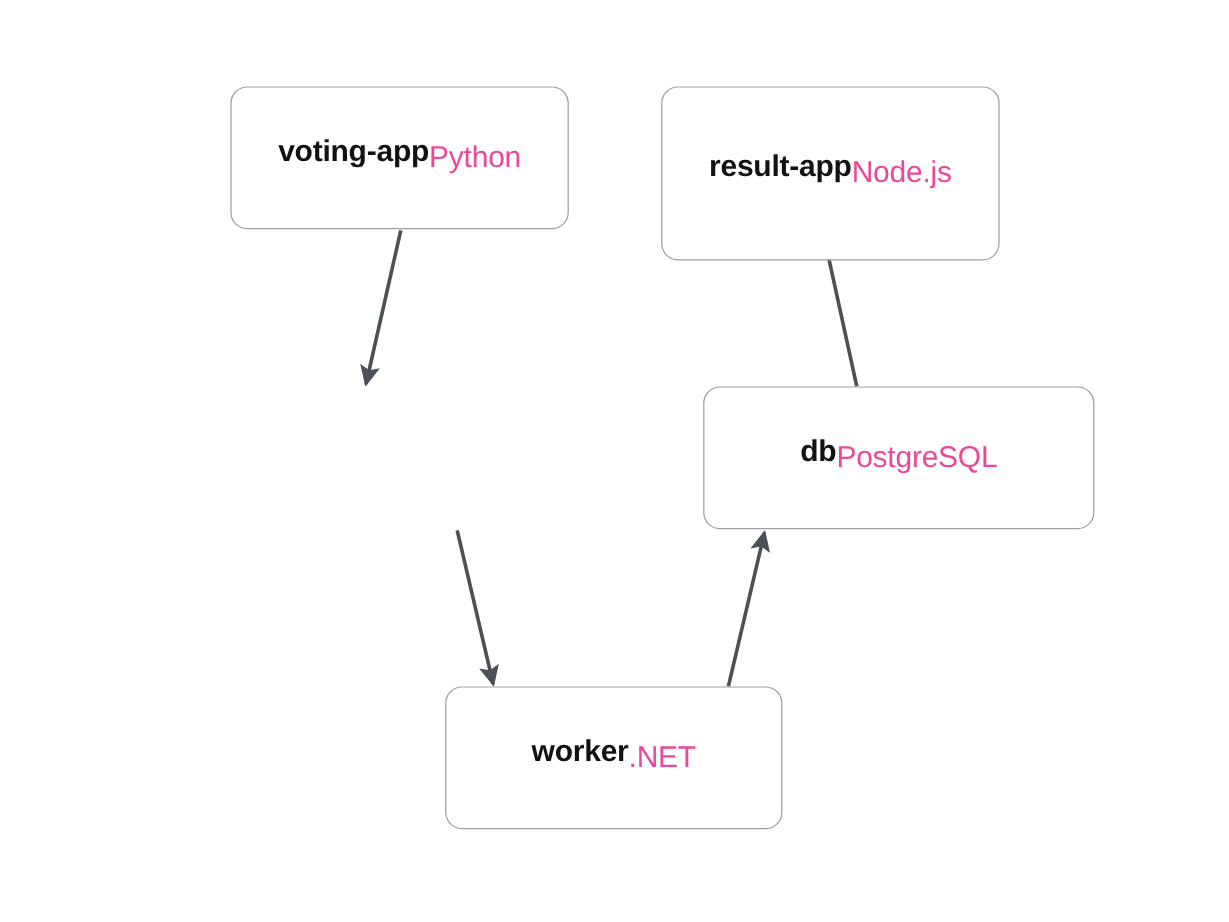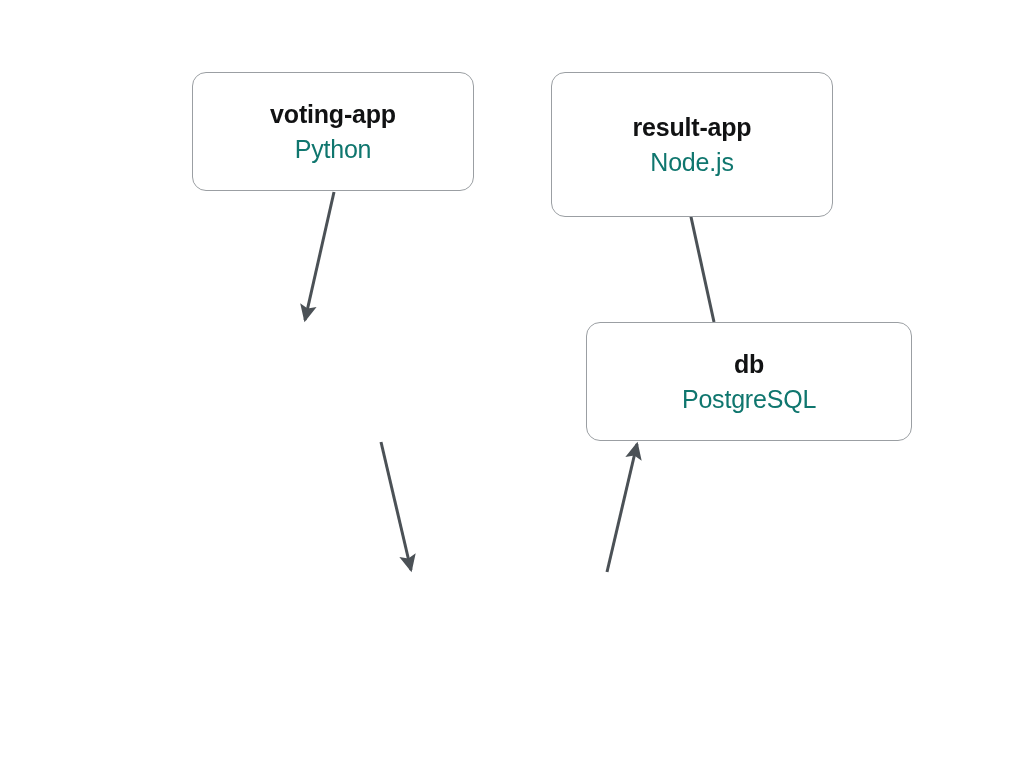--- a/index.html
+++ b/index.html
@@ -29,37 +29,36 @@
     height: 768px;
     pointer-events: none;
   }
   .node {
     position: absolute;
     box-sizing: border-box;
     background: #ffffff;
     border: 1.6px solid #9b9fa3;
     border-radius: 14px;
     display: flex;
-    flex-direction: column;
     align-items: center;
     justify-content: center;
     text-align: center;
     line-height: 1.0;
   }
   .node-title {
     font-size: 25px;
     font-weight: bold;
     color: #111213;
     letter-spacing: -0.2px;
     margin-bottom: 10px;
   }
   .node-subtitle {
     font-size: 25px;
     font-weight: normal;
-    color: #0f766e;
+    color: #ec4899;
     letter-spacing: -0.2px;
   }
 </style>
 </head>
 <body>
 
 <div id="canvas">
 
   <svg id="edge-layer" viewBox="0 0 1024 768" xmlns="http://www.w3.org/2000/svg">
     <defs>
@@ -84,14 +83,18 @@
     <div class="node-title">result-app</div>
     <div class="node-subtitle">Node.js</div>
   </div>
 
 
   <div class="node" style="left: 586px; top: 322px; width: 326px; height: 119px; border-color: rgb(155, 159, 163);">
     <div class="node-title">db</div>
     <div class="node-subtitle">PostgreSQL</div>
   </div>
 
+  <div class="node" style="left: 371px; top: 572px; width: 281px; height: 119px; border-color: rgb(155, 159, 163);">
+    <div class="node-title">worker</div>
+    <div class="node-subtitle">.NET</div>
+  </div>
 
 </div>
 
 </body></html>

